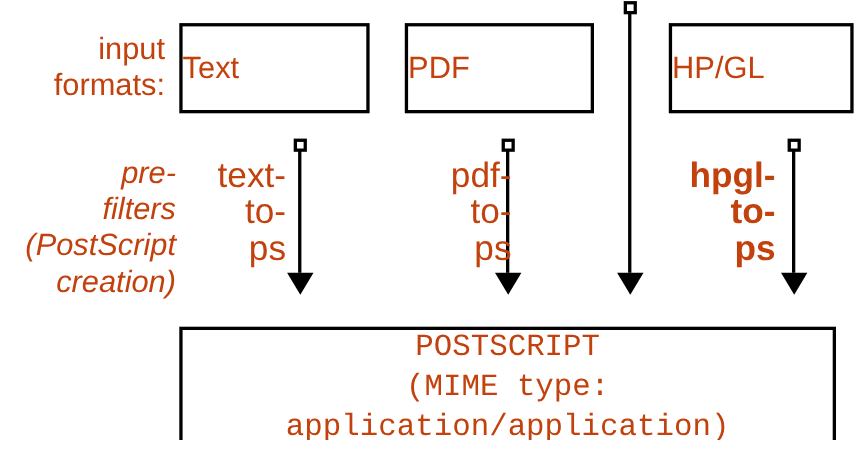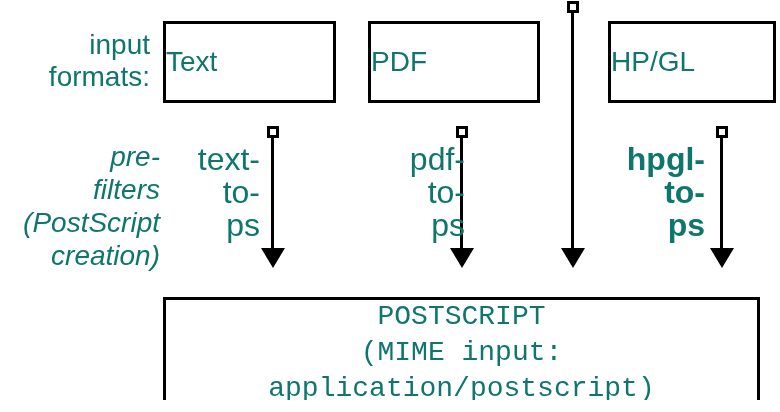--- a/index.html
+++ b/index.html
@@ -1,21 +1,21 @@
 <!DOCTYPE html>
 <html><head>
 <meta charset="utf-8">
 <style>
   html, body { margin: 0; padding: 0; }
   .canvas {
     position: relative;
     width: 780px;
     height: 400px;
     background: #ffffff;
-    color: #0f766e;
+    color: #c2410c;
     font-family: "Liberation Sans", sans-serif;
     overflow: hidden;
   }
   .side-label {
     position: absolute;
     text-align: right;
     font-size: 28px;
     line-height: 32px;
     white-space: pre-line;
   }
@@ -138,16 +138,16 @@
     <div class="arrow-square" style="left:716px; top:126px;"></div>
     <div class="arrow-line" style="left:720px; top:137px; height:111px;"></div>
     <div class="arrow-head" style="left:710px;"></div>
   </div>
   <div class="filter-label" style="left:595px;font-weight:bold;">hpgl-
 to-
 ps</div>
 
   <div class="output-box">
     <div>POSTSCRIPT</div>
-    <div>(MIME input: application/postscript)</div>
+    <div>(MIME type: application/application)</div>
   </div>
 
 </div>
 
 </body></html>

